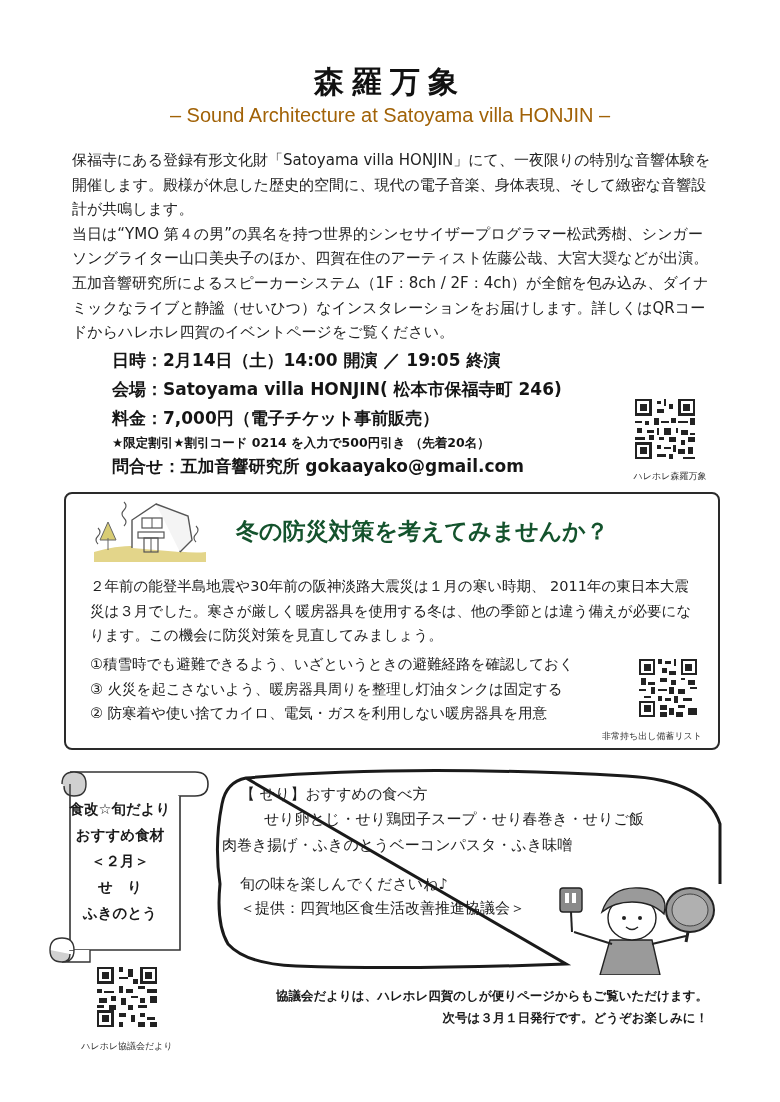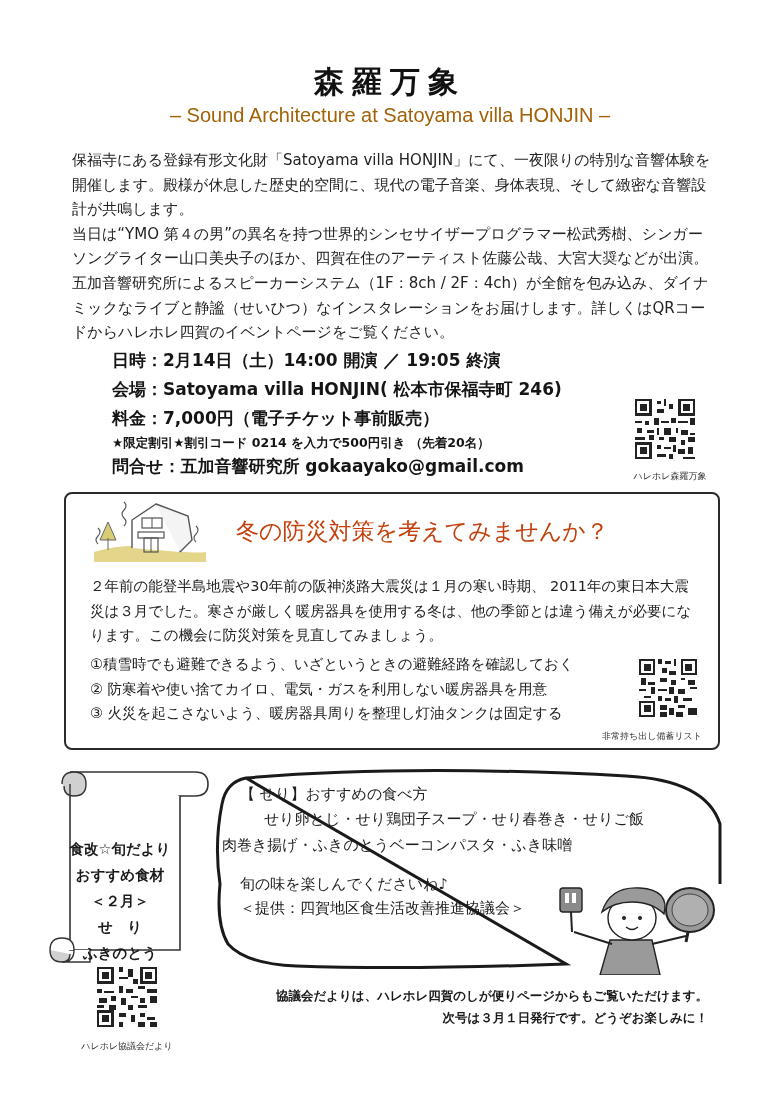--- a/index.html
+++ b/index.html
@@ -41,35 +41,35 @@
     position: absolute;
   }
   .qr svg { display: block; width: 100%; height: 100%; }
 
   
   .disaster-box {
     left: 64px; top: 492px; width: 656px; height: 258px;
     border: 2px solid #2a2a2a; border-radius: 8px;
   }
   .disaster-title {
-    left: 170px; top: 22px; font-size: 23px; font-weight: normal; color: #c2410c; white-space: nowrap;
+    left: 170px; top: 22px; font-size: 23px; font-weight: bold; color: #14532d; white-space: nowrap;
   }
   .disaster-body {
     left: 24px; top: 80px; width: 610px;
     font-size: 14.5px; line-height: 24.5px; color: #222;
   }
   .disaster-list {
     left: 24px; top: 158px; width: 560px;
     font-size: 14.5px; line-height: 24.5px; color: #222;
   }
   .disaster-list div { white-space: nowrap; }
 
   
   .scroll-text {
-    left: 52px; top: 836px; width: 136px; text-align: center;
+    left: 52px; top: 796px; width: 136px; text-align: center;
     font-size: 14.5px; font-weight: bold; line-height: 26px; color: #1a1a1a;
   }
 
   
   .bubble-text { left: 222px; top: 782px; width: 440px; font-size: 15px; color: #1e1e1e; }
   .bubble-text .line { white-space: nowrap; }
 
   .footer-note {
     right: 72px; top: 985px; text-align: right;
     font-size: 12.5px; font-weight: bold; line-height: 22px; color: #1a1a1a;
@@ -158,22 +158,22 @@
       <path d="M20 50 L20 38 M12 40 L20 22 L28 40 Z" fill="#d8cc74" stroke="#666" stroke-width="1"></path>
       <path d="M36 2 q4 4 0 8 q-4 4 0 8 q4 4 0 8" fill="none" stroke="#555" stroke-width="1.1"></path>
       <path d="M10 28 q4 4 0 8 q-4 4 0 8" fill="none" stroke="#555" stroke-width="1.1"></path>
       <path d="M108 26 q4 4 0 8 q-4 4 0 8" fill="none" stroke="#555" stroke-width="1.1"></path>
     </svg>
   </div>
   <div class="abs disaster-title">冬の防災対策を考えてみませんか？</div>
   <div class="abs disaster-body">２年前の能登半島地震や30年前の阪神淡路大震災は１月の寒い時期、 2011年の東日本大震災は３月でした。寒さが厳しく暖房器具を使用する冬は、他の季節とは違う備えが必要になります。この機会に防災対策を見直してみましょう。</div>
   <div class="abs disaster-list">
     <div>①積雪時でも避難できるよう、いざというときの避難経路を確認しておく</div>
+    <div>③ 火災を起こさないよう、暖房器具周りを整理し灯油タンクは固定する</div>
     <div>② 防寒着や使い捨てカイロ、電気・ガスを利用しない暖房器具を用意</div>
-    <div>③ 火災を起こさないよう、暖房器具周りを整理し灯油タンクは固定する</div>
   </div>
   <div class="qr" style="left:572px; top:164px; width:60px; height:60px;">
     <svg viewBox="0 0 25 25" shape-rendering="crispEdges">
       <rect width="25" height="25" fill="#fff"></rect>
       <g fill="#222">
         <rect x="0" y="0" width="7" height="7"></rect>
           <rect x="1" y="1" width="5" height="5" fill="#fff"></rect>
           <rect x="2" y="2" width="3" height="3"></rect>
         <rect x="18" y="0" width="7" height="7"></rect>
           <rect x="19" y="1" width="5" height="5" fill="#fff"></rect>

